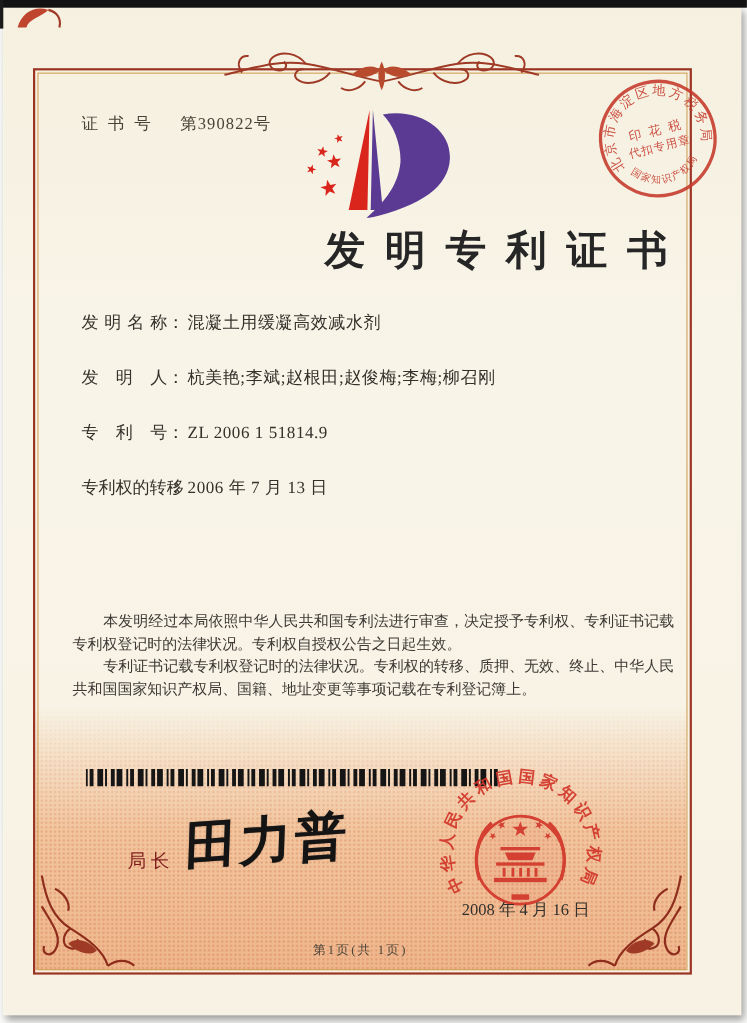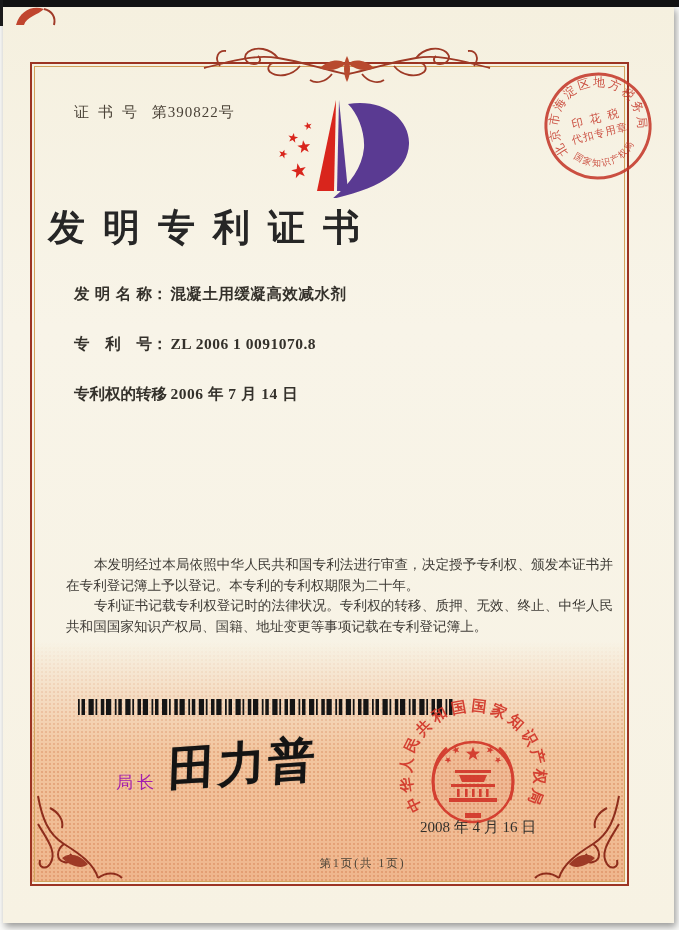--- a/index.html
+++ b/index.html
@@ -25,49 +25,49 @@
   .frame-inner{position:absolute;inset:2px;border:1px solid #d2a25b;}
   
   .flourish-top{position:absolute;left:200px;top:44px;width:294px;height:42px;}
   .corner-scroll{position:absolute;width:94px;height:88px;}
   .corner-scroll.left{left:34px;top:794px;}
   .corner-scroll.right{left:529px;top:794px;}
   .corner-curl{position:absolute;left:14px;top:1px;width:46px;height:26px;}
   
   .cert-no{position:absolute;left:74px;top:103px;font-size:15px;color:#4a4237;white-space:nowrap;}
   .cert-no .lab{letter-spacing:9px;font-family:Liberation Mono, monospace;}
-  .cert-no .val{margin-left:2px;letter-spacing:1px;}
+  .cert-no .val{margin-left:14px;letter-spacing:1px;}
   .logo{position:absolute;left:272px;top:96px;width:145px;height:102px;}
   .tax-stamp{position:absolute;left:542px;top:70px;width:112px;height:112px;
              transform:rotate(-14deg);opacity:.88;}
-  .title{position:absolute;left:30px;top:203px;width:595px;text-align:left;
+  .title{position:absolute;left:30px;top:203px;width:595px;text-align:right;
          font-size:37px;font-weight:bold;color:#262626;letter-spacing:18px;padding-left:18px;
          box-sizing:border-box;white-space:nowrap;}
   
-  .fields{position:absolute;left:74px;top:283px;font-size:15.5px;color:#34312b;font-weight:bold;}
+  .fields{position:absolute;left:74px;top:283px;font-size:15.5px;color:#34312b;}
   .field-row{height:22px;line-height:22px;margin-bottom:28px;white-space:nowrap;}
   .f-label{display:inline-block;width:78px;text-align:justify;text-align-last:justify;
            vertical-align:top;}
   .f-colon{margin-right:3px;}
   .f-value{letter-spacing:.5px;}
   
   .body-text{position:absolute;left:66px;top:555px;width:547px;font-size:13.6px;
              line-height:20.6px;text-align:justify;color:#3d3a35;}
   .body-text p{margin:0;text-indent:2.05em;}
   
   .barcode{position:absolute;left:78px;top:699px;width:386px;height:16px;}
-  .director{position:absolute;left:116px;top:771px;font-size:17px;letter-spacing:4px;color:#a21caf;}
+  .director{position:absolute;left:116px;top:771px;font-size:17px;letter-spacing:4px;color:#7f1d1d;}
   .signature{position:absolute;left:168px;top:733px;font-size:47px;font-weight:bold;color:#141414;
              transform:rotate(-4deg) skewX(-6deg);letter-spacing:3px;white-space:nowrap;
              text-shadow:0 0 1px rgba(0,0,0,.55);}
   .seal{position:absolute;left:398px;top:698px;width:150px;height:150px;opacity:.93;}
   .seal-date{position:absolute;left:408px;top:818px;width:140px;text-align:center;
              font-size:15px;color:#33302b;white-space:nowrap;}
   .footer-page{position:absolute;left:30px;top:856px;width:595px;text-align:center;
-               font-size:11.5px;letter-spacing:2px;color:#4c4438;padding-left:35px;}
+               font-size:11.5px;letter-spacing:2px;color:#4c4438;}
   svg text{font-family:"Liberation Serif","DejaVu Serif",serif;}
 </style>
 </head>
 <body>
 
 <svg width="0" height="0" style="position:absolute" aria-hidden="true">
   <defs>
     <path id="star5" d="M0,-10 L2.35,-3.24 L9.51,-3.09 L3.8,1.24 L5.88,8.09 L0,4 L-5.88,8.09 L-3.8,1.24 L-9.51,-3.09 L-2.35,-3.24 Z"></path>
     <g id="flhalf" fill="none" stroke="#9e3a26" stroke-width="1.8">
       <path d="M4,24 C30,18 52,10 78,14 C104,18 124,26 146,30"></path>
@@ -157,29 +157,32 @@
     <text x="56" y="67" text-anchor="middle" font-size="10.5" letter-spacing="1" fill="#c5392b">代扣专用章</text>
   </svg>
 
   <div class="title">发明专利证书</div>
 
   <div class="fields">
     <div class="field-row">
       <span class="f-label">发明名称</span><span class="f-colon">：</span><span class="f-value">混凝土用缓凝高效减水剂</span>
     </div>
     <div class="field-row">
-      <span class="f-label">专利号</span><span class="f-colon">：</span><span class="f-value">ZL 2006 1 0091070.8</span>
-    </div>
-    <div class="field-row">
-      <span class="f-label">专利权的转移</span><span class="f-colon">：</span><span class="f-value">2006 年 7 月 14 日</span>
+      <span class="f-label">发明人</span><span class="f-colon">：</span><span class="f-value">杭美艳;李斌;赵根田;赵俊梅;李梅;柳召刚</span>
+    </div>
+    <div class="field-row">
+      <span class="f-label">专利号</span><span class="f-colon">：</span><span class="f-value">ZL 2006 1 51814.9</span>
+    </div>
+    <div class="field-row">
+      <span class="f-label">专利权的转移</span><span class="f-colon">：</span><span class="f-value">2006 年 7 月 13 日</span>
     </div>
   </div>
 
   <div class="body-text">
-    <p>本发明经过本局依照中华人民共和国专利法进行审查，决定授予专利权、颁发本证书并在专利登记簿上予以登记。本专利的专利权期限为二十年。</p>
+    <p>本发明经过本局依照中华人民共和国专利法进行审查，决定授予专利权、专利证书记载专利权登记时的法律状况。专利权自授权公告之日起生效。</p>
     <p>专利证书记载专利权登记时的法律状况。专利权的转移、质押、无效、终止、中华人民共和国国家知识产权局、国籍、地址变更等事项记载在专利登记簿上。</p>
   </div>
 
   <svg class="barcode" id="bc" viewBox="0 0 386 16" preserveAspectRatio="none">
       <rect x="0.0" y="0" width="1.75" height="16" fill="#151515"></rect>
       <rect x="3.5" y="0" width="3.50" height="16" fill="#151515"></rect>
       <rect x="10.5" y="0" width="5.25" height="16" fill="#151515"></rect>
       <rect x="17.5" y="0" width="1.75" height="16" fill="#151515"></rect>
       <rect x="22.8" y="0" width="3.50" height="16" fill="#151515"></rect>
       <rect x="28.0" y="0" width="5.25" height="16" fill="#151515"></rect>

